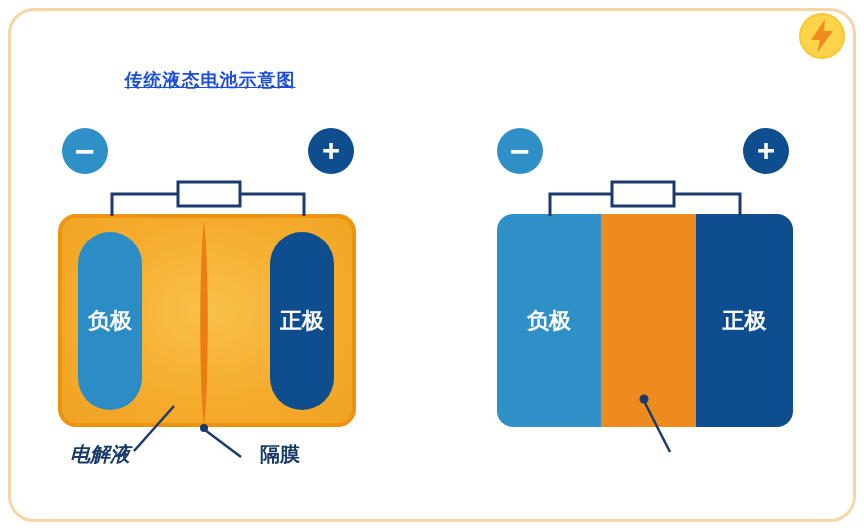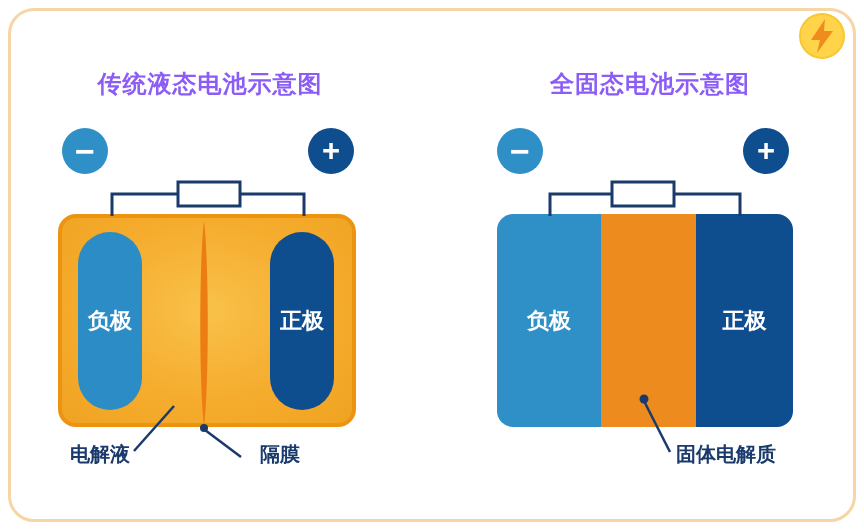--- a/index.html
+++ b/index.html
@@ -8,22 +8,22 @@
     font-family:"Liberation Sans","DejaVu Sans",sans-serif; background:#ffffff;
   }
   .card {
     position:absolute; left:8px; top:8px; width:842px; height:508px;
     background:#ffffff; border:3px solid #f6d6a6; border-radius:26px; z-index:1;
   }
   .badge {
     position:absolute; left:797px; top:11px; width:50px; height:50px; z-index:10;
   }
   .title {
-    position:absolute; z-index:3; text-align:center; font-size:24px; font-weight:bold;
-    color:#8b5cf6; letter-spacing:1px;
+    position:absolute; z-index:3; text-align:center; font-size:18px; font-weight:bold;
+    color:#1d4ed8; letter-spacing:1px;text-decoration:underline;
   }
   .title.left { left:40px; top:68px; width:340px; }
   .title.right { left:500px; top:68px; width:300px; }
   .terminal {
     position:absolute; width:46px; height:46px; border-radius:50%; z-index:3;
     display:flex; align-items:center; justify-content:center;
     color:#ffffff; font-weight:bold;
   }
   .terminal.minus { background:#2f8fc7; font-size:34px; }
   .terminal.plus  { background:#0e4d8e; font-size:31px; }
@@ -49,40 +49,39 @@
   }
   .band { height:100%; display:flex; align-items:center; justify-content:center;
           color:#ffffff; font-size:22px; font-weight:bold; }
   .band.blue-light { width:104px; background:#2f90c7; }
   .band.orange     { width:95px;  background:#ee8b1e; }
   .band.blue-dark  { width:97px;  background:#0e4d8e; }
   .overlay { position:absolute; left:0; top:0; z-index:5; pointer-events:none; }
   .note {
     position:absolute; z-index:6; font-size:20px; font-weight:bold; color:#1a3a6b;
   }
-  .note.electrolyte { left:70px;  top:441px; }
+  .note.electrolyte { left:70px;  top:441px;font-style:italic; }
   .note.separator   { left:260px; top:441px; }
   .note.solid-elec  { left:676px; top:441px; }
 </style>
 </head>
 <body>
 
 <div class="stage">
 
   <div class="card"></div>
 
   <div class="badge">
     <svg width="50" height="50" viewBox="0 0 50 50">
       <circle cx="25" cy="25" r="22" fill="#ffd34a" stroke="#f7c832" stroke-width="2"></circle>
       <path d="M28 8 L14 29 h9 l-3 13 L36 20 h-9 z" fill="#ef8c1e"></path>
     </svg>
   </div>
 
   <div class="title left">传统液态电池示意图</div>
-  <div class="title right">全固态电池示意图</div>
 
   <div class="terminal minus t-lm">−</div>
   <div class="terminal plus t-lp">+</div>
   <div class="terminal minus t-rm">−</div>
   <div class="terminal plus t-rp">+</div>
 
   <div class="battery-liquid"></div>
   <div class="capsule anode">
     <span>负极</span>
   </div>
@@ -120,15 +119,14 @@
 
     <circle cx="204" cy="428" r="4" fill="#1a3a6b"></circle>
     <line x1="205" y1="430" x2="241" y2="457" stroke="#1a3a6b" stroke-width="2.5"></line>
 
     <circle cx="644" cy="399" r="4.5" fill="#1a3a6b"></circle>
     <line x1="644" y1="401" x2="670" y2="452" stroke="#1a3a6b" stroke-width="2.5"></line>
   </svg>
 
   <div class="note electrolyte">电解液</div>
   <div class="note separator">隔膜</div>
-  <div class="note solid-elec">固体电解质</div>
 
 </div>
 
 </body></html>

